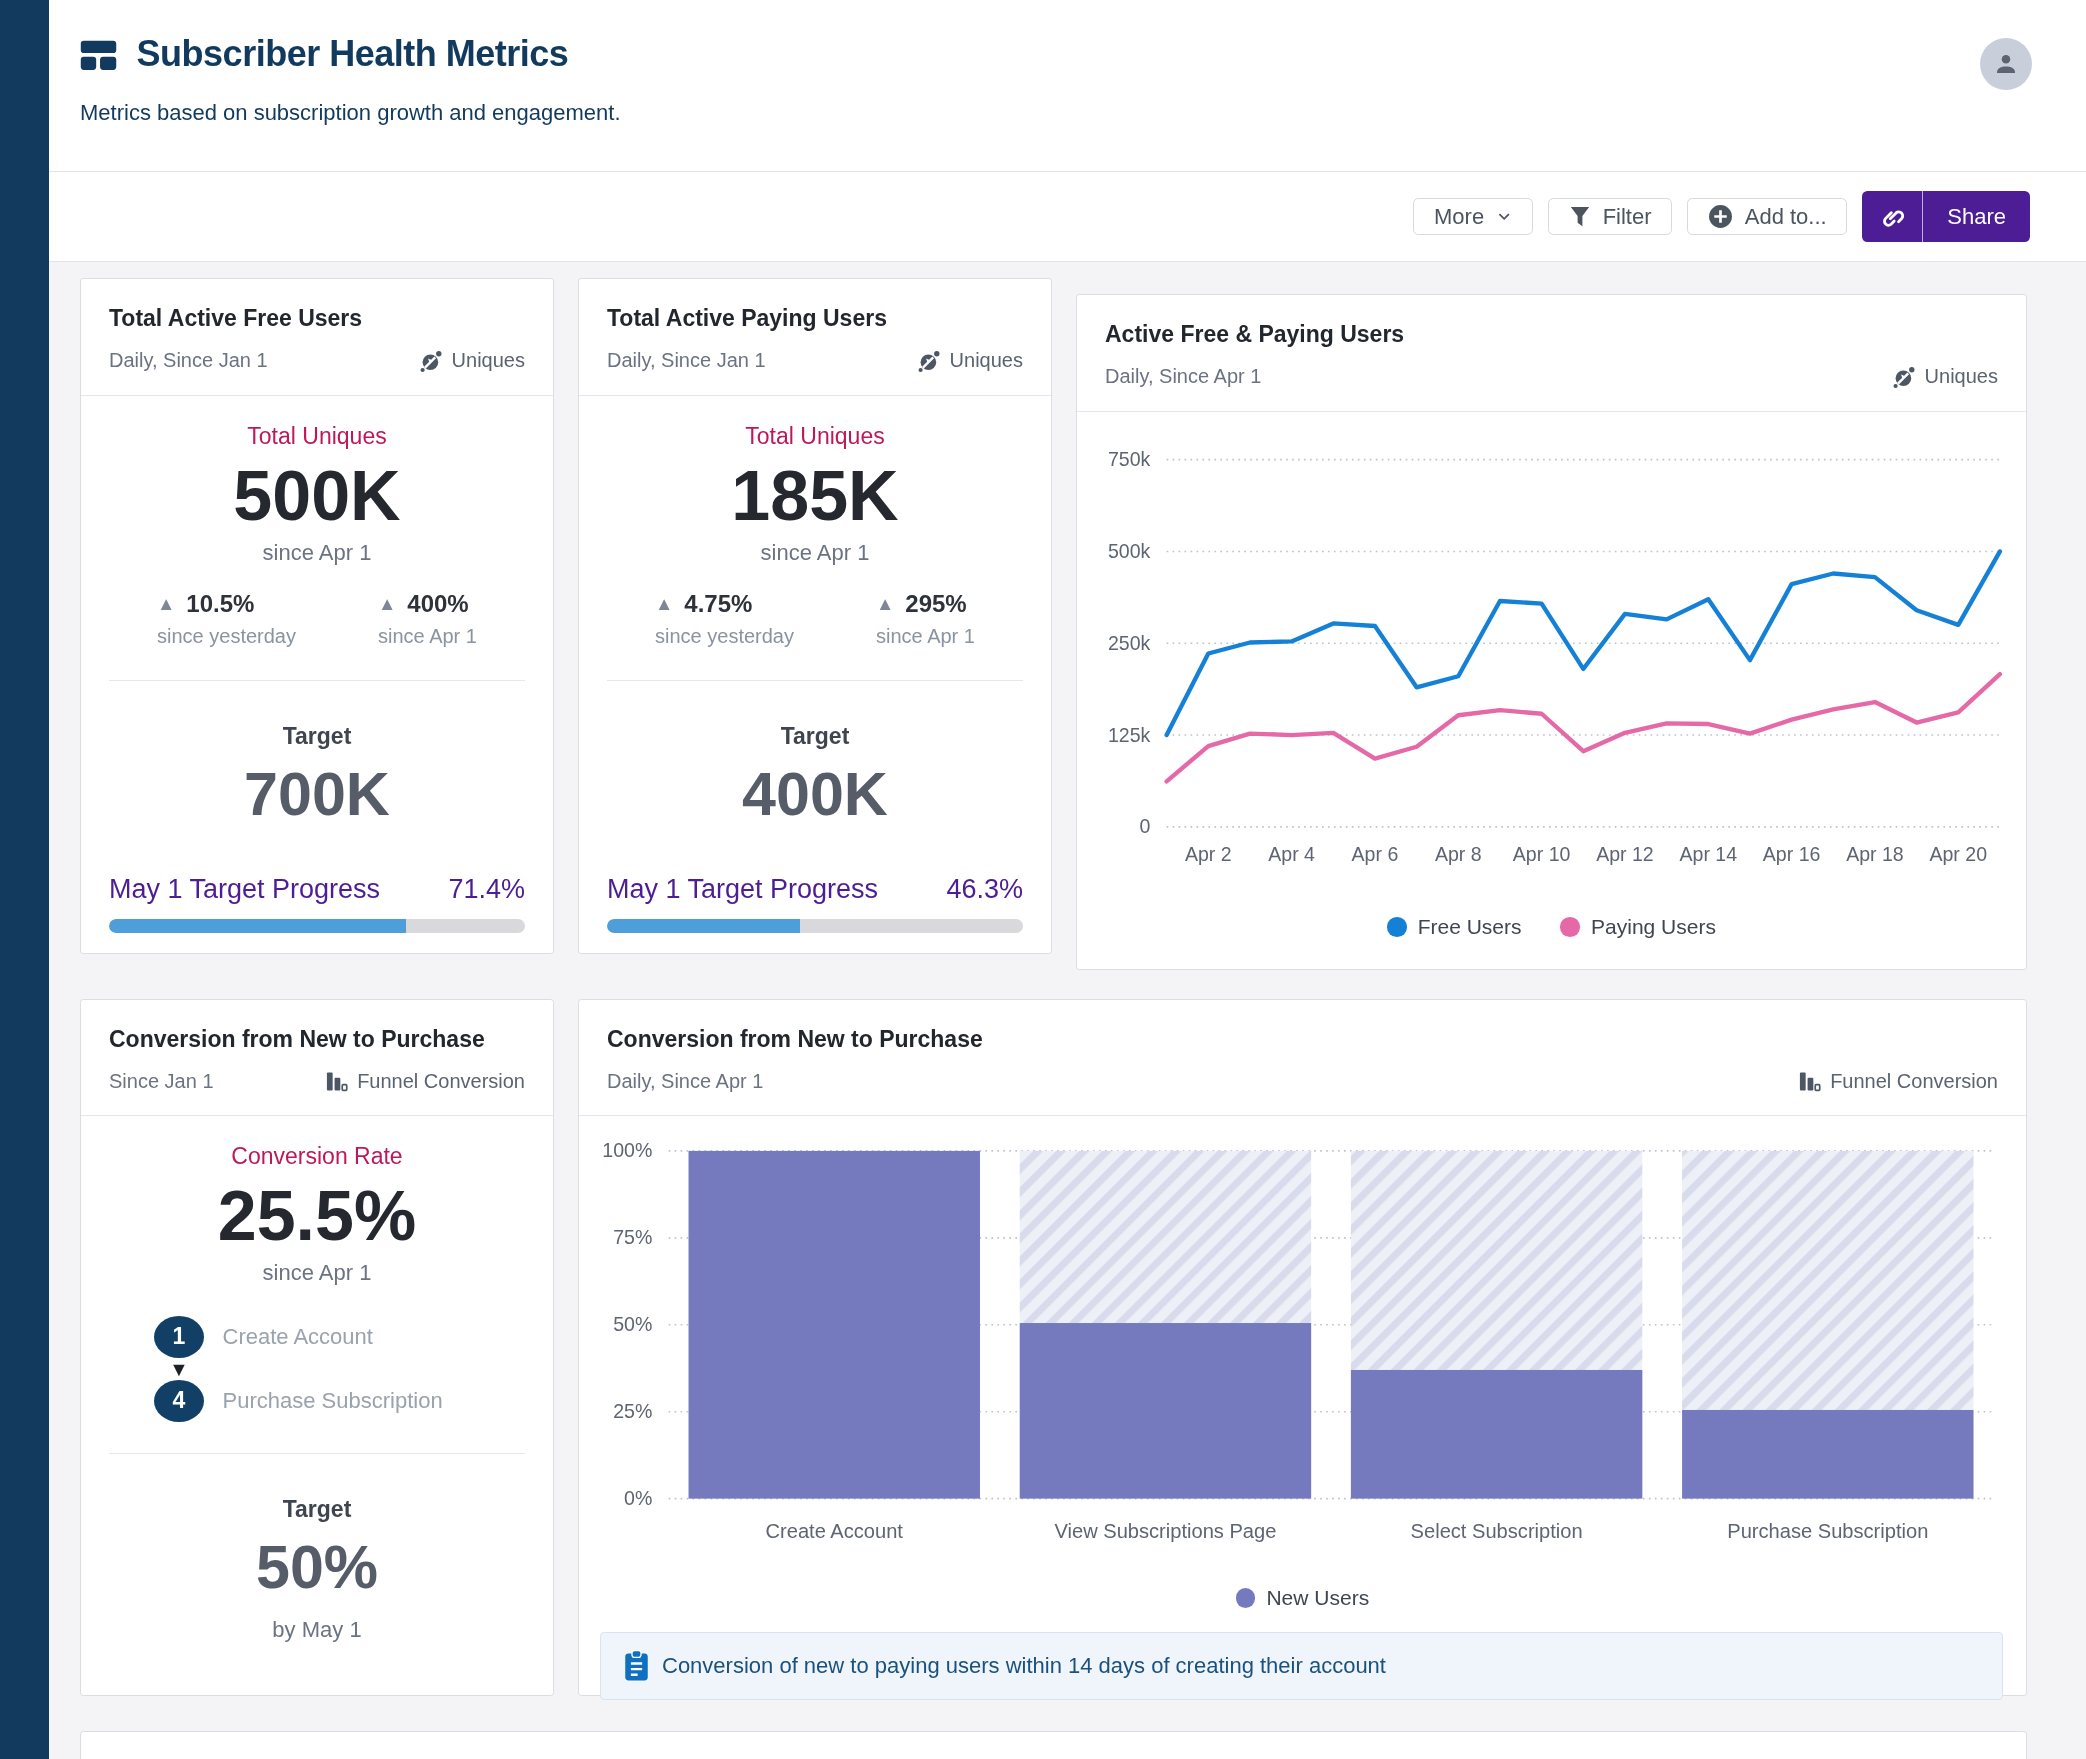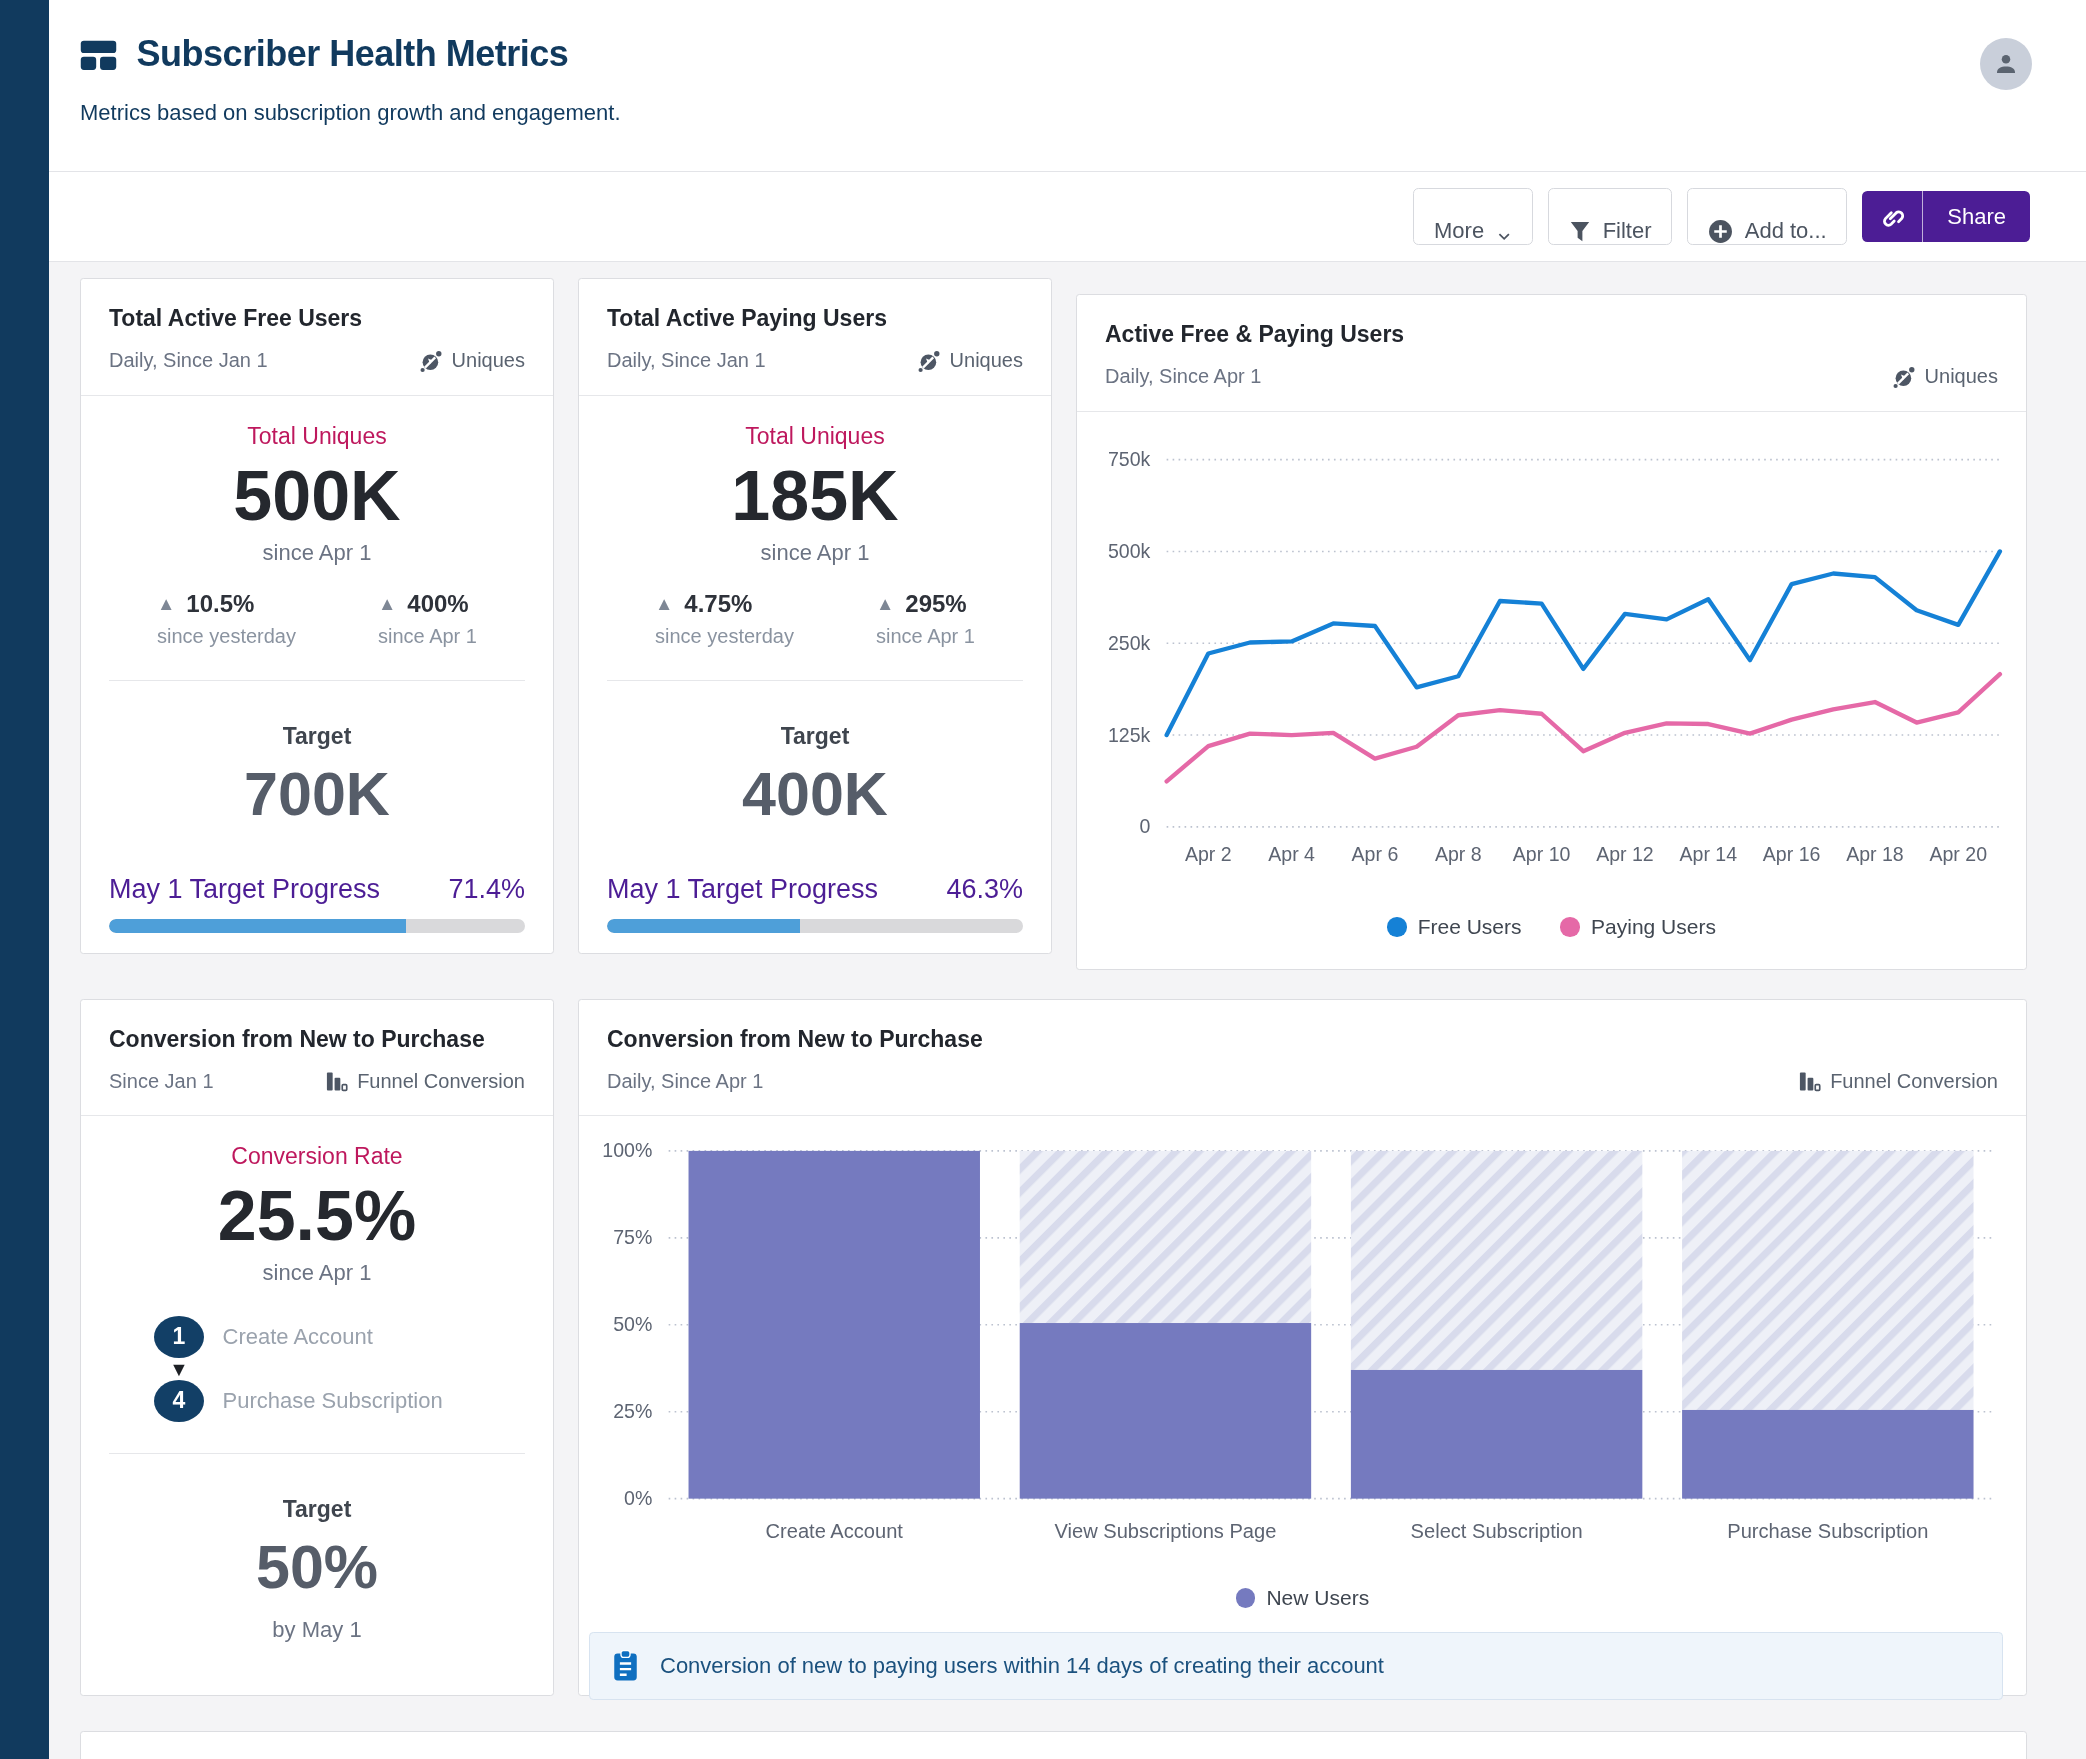--- a/index.html
+++ b/index.html
@@ -11,21 +11,21 @@
 
   
   .app-header { background:#ffffff; padding:33px 60px 0 31px; height:172px; border-bottom:1.6px solid #e3e4e8; position:relative; }
   .title-row { display:flex; align-items:center; gap:19.6px; }
   .page-title { font-size:36px; font-weight:700; color:#113a5e; letter-spacing:-0.5px; }
   .subtitle { margin-top:25px; font-size:22px; color:#113a5e; }
   .avatar { position:absolute; right:55px; top:38px; width:52px; height:52px; border-radius:50%; background:#c9cfda; display:flex; align-items:center; justify-content:center; }
 
   
   .toolbar { background:#ffffff; height:90px; border-bottom:1.6px solid #e3e4e8; display:flex; align-items:center; justify-content:flex-end; gap:15px; padding-right:57px; }
-  .btn { height:57px; display:inline-flex; align-items:flex-end; gap:12px; padding:0 19.6px; background:#fff; border:1.1px solid #d7d9de; border-radius:5.4px; font-size:22px; color:#4c5460; cursor:pointer; }
+  .btn { height:37px; display:inline-flex; align-items:center; gap:12px; padding:0 19.6px; background:#fff; border:1.1px solid #d7d9de; border-radius:5.4px; font-size:22px; color:#4c5460; cursor:pointer; }
   .btn-share { display:inline-flex; height:51px; border-radius:5.4px; overflow:hidden; cursor:pointer; }
   .btn-share .seg { background:#4c1d95; display:flex; align-items:center; justify-content:center; }
   .btn-share .seg-link { width:61px; border-right:1.1px solid rgba(255,255,255,0.65); }
   .btn-share .seg-label { padding:0 24px; color:#fff; font-size:22px; }
 
   
   .content { padding:16.3px 60px 0 31px; }
   .row { display:flex; gap:24px; }
   .row-1 { margin-bottom:29px; }
   .row-2 { margin-bottom:35px; }
@@ -69,21 +69,21 @@
   .step-arrow { width:50px; text-align:center; color:#1d2025; font-size:19.6px; line-height:22px; }
   .by-label { margin-top:16.3px; font-size:22px; color:#6b7383; }
 
   
   .chart-body { padding:5.4px 0 0 0; }
   svg text { font-family:"Liberation Sans","DejaVu Sans",sans-serif; }
   .legend { display:flex; justify-content:center; gap:39px; margin-top:12px; }
   .legend-item { display:flex; align-items:center; gap:11px; font-size:21px; color:#3f4650; cursor:pointer; }
   .legend-dot { width:19.6px; height:19.6px; border-radius:50%; }
 
-  .note-box { margin:22px 23px 0 10px; background:#eff5fb; border:1.1px solid #d7e3f0; border-radius:4.3px; padding:17.4px 22px; display:flex; align-items:center; gap:21px; }
+  .note-box { margin:22px 23px 0 21px; background:#eff5fb; border:1.1px solid #d7e3f0; border-radius:4.3px; padding:17.4px 22px; display:flex; align-items:center; gap:12px; }
   .note-text { font-size:22px; color:#1b517e; }
 
   .icon { flex:none; display:inline-flex; }
 </style>
 </head>
 <body>
 
 <div class="nav-rail"></div>
 
 <div class="page">

